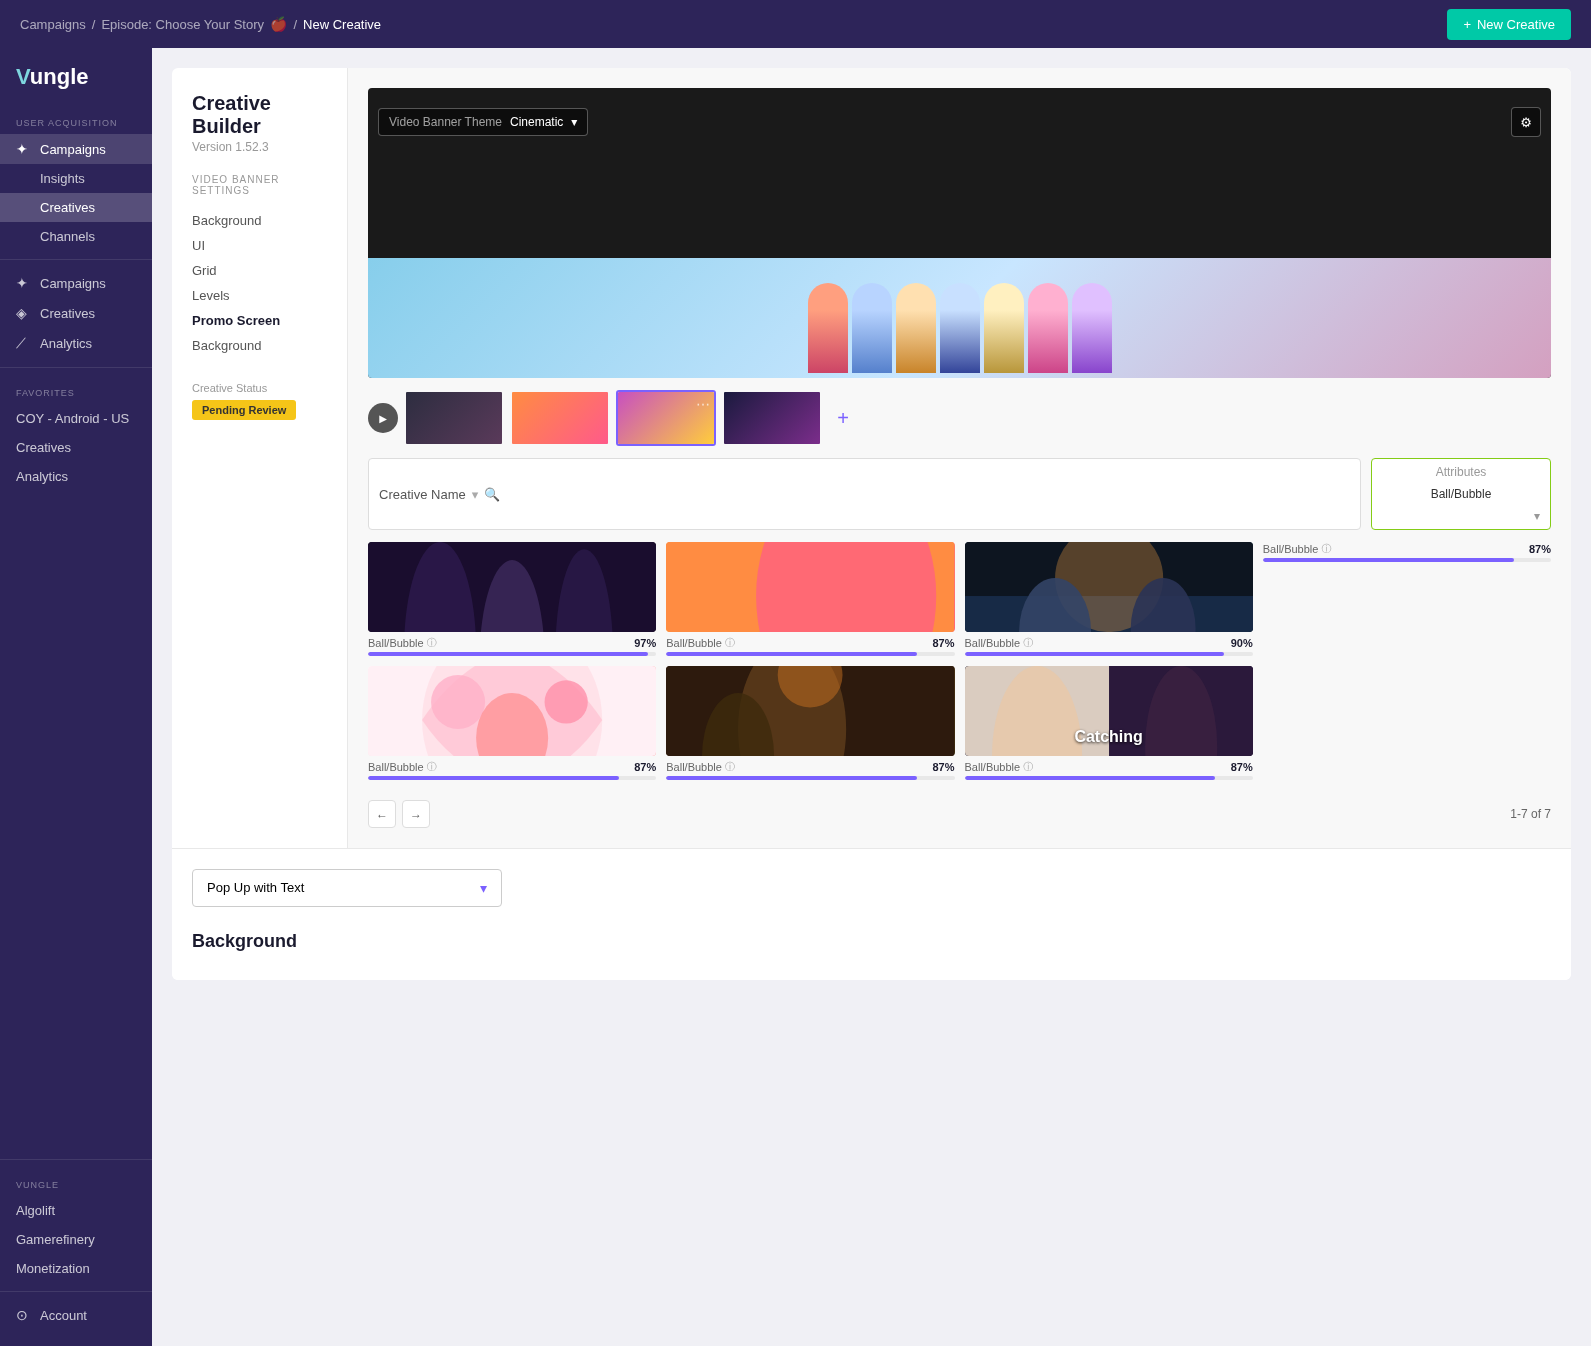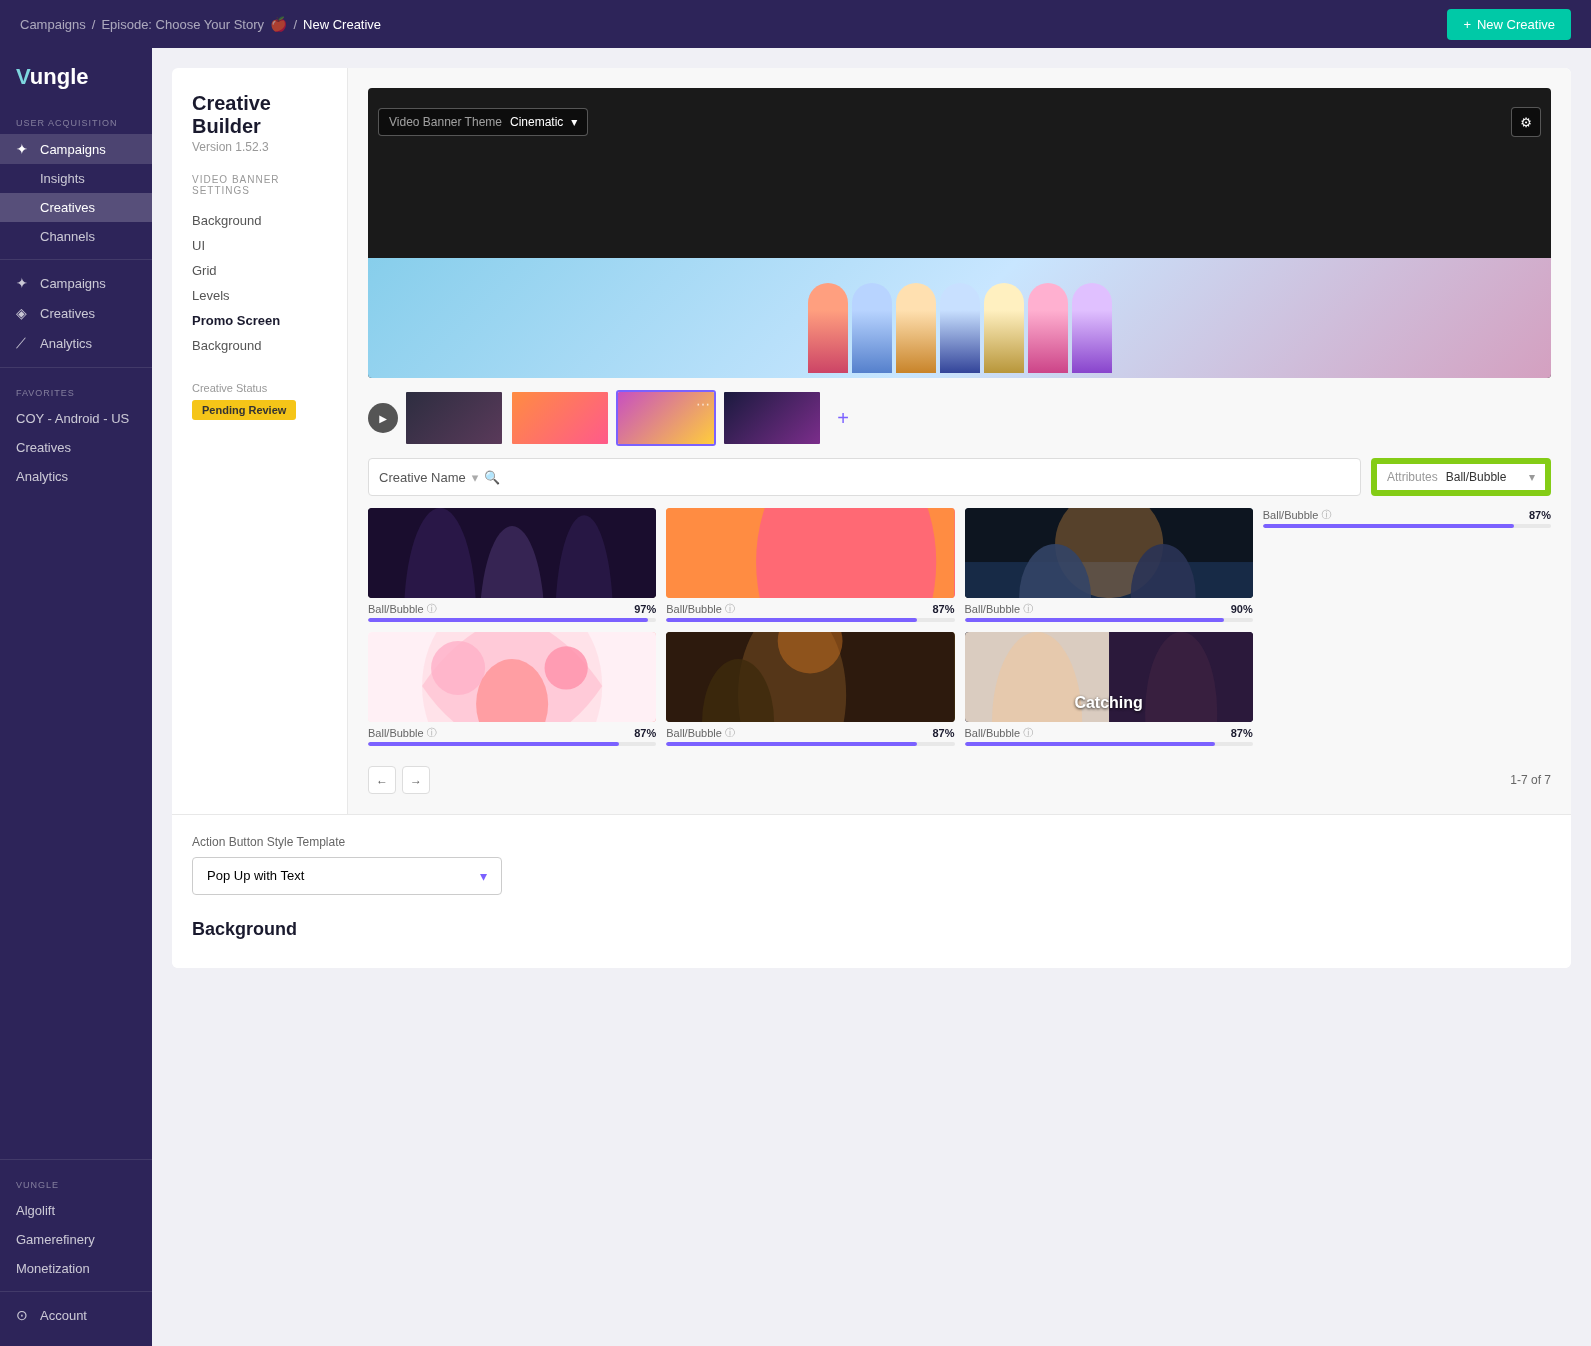--- a/index.html
+++ b/index.html
@@ -293,28 +293,29 @@
     .search-box input {
       border: none;
       outline: none;
       font-size: 12px;
       flex: 1;
       color: #333;
     }
     .dropdown-filter {
       display: flex;
       align-items: center;
-      border: 6px solid #84cc16;
+      border: 1px solid #84cc16;
       border-radius: 4px;
       padding: 6px 10px;
       gap: 8px;
       background: white;
       cursor: pointer;
       font-size: 12px;
       min-width: 180px;
+      flex-direction: column;
     }
     .dropdown-filter .label { color: #999; }
     .dropdown-filter .value { color: #333; font-weight: 500; }
     .dropdown-filter .arrow { margin-left: auto; color: #999; }
 
     
     .image-grid {
       display: grid;
       grid-template-columns: repeat(4, 1fr);
       gap: 10px;
@@ -731,21 +732,20 @@
               <button class="page-btn">→</button>
             </div>
             <div class="page-info">1-7 of 7</div>
           </div>
 
         </div>
       </div>
 
       <div class="below-builder">
 
-        <div class="field-label">Action Button Style Template</div>
         <div class="select-field">
           <span>Pop Up with Text</span>
           <span class="select-arrow">▾</span>
         </div>
 
         <h3 class="section-heading">Background</h3>
       </div>
     </div>
   </main>
 </div>

